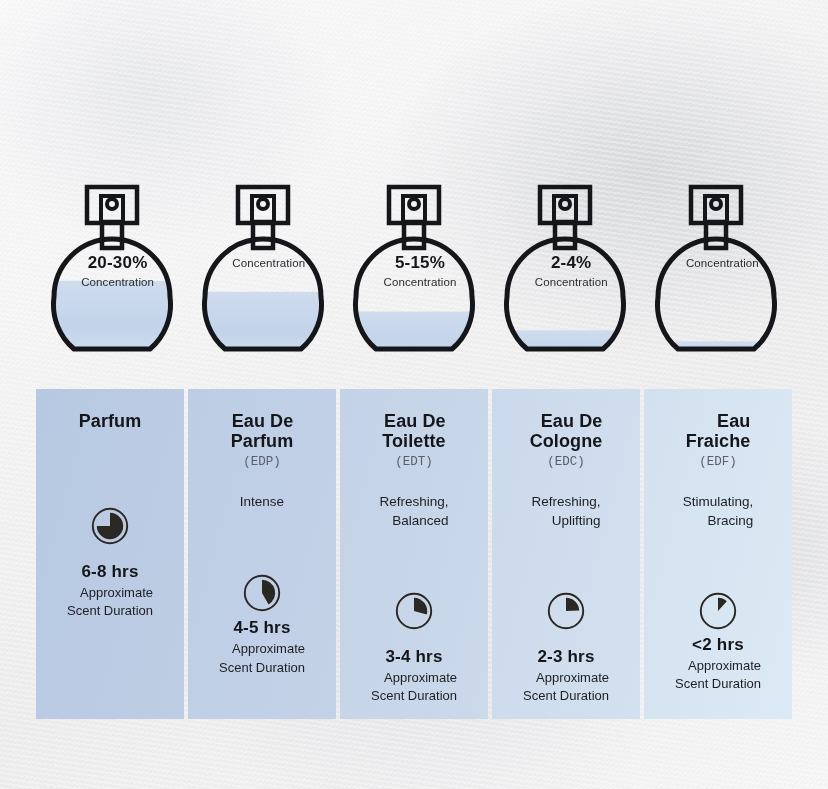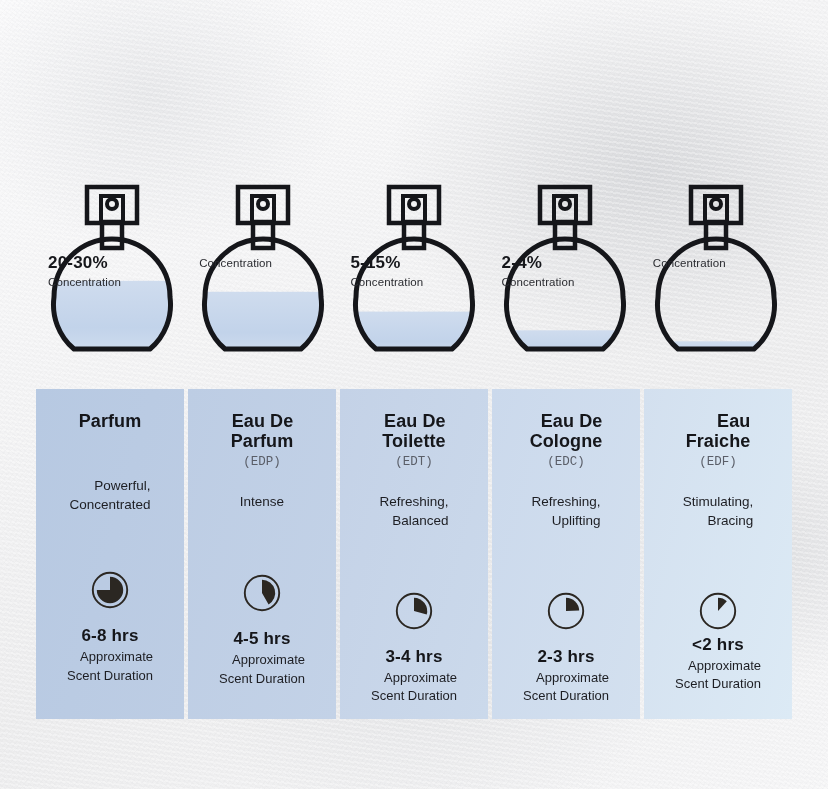--- a/index.html
+++ b/index.html
@@ -52,20 +52,21 @@
     display: flex;
     justify-content: center;
   }
   .bottle-svg { display: block; }
 
   .conc-text {
     position: absolute;
     top: 74px;
     left: 12px;
     right: 0;
+    text-align: center;
     pointer-events: none;
   }
   .conc-value {
     font-size: 17px;
     font-weight: 700;
     color: #16171b;
     letter-spacing: 0.2px;
     line-height: 1.1;
   }
   .conc-label {
@@ -279,40 +280,38 @@
         <div class="conc-text">
           <div class="conc-label">Concentration</div>
         </div>
       </div>
     </div>
 
   <div id="cards-row">
       <div class="card card-0">
         <div class="card-title">Parfum</div>
         <div class="card-abbr"></div>
-        <div class="card-desc" style="margin-top:26px">Powerful,
-Concentrated</div>
         <div class="clock-wrap" style="margin-top:56px"><svg width="40" height="40" viewBox="0 0 40 40">
             <circle cx="20" cy="20" r="17.2" fill="none" stroke="#2b2722" stroke-width="1.9"></circle>
             <path d="M 20 20 L 20 6.800000000000001 A 13.2 13.2 0 1 1 6.80 20.00 Z" fill="#2b2722"></path>
           </svg></div>
         <div class="card-hours" style="margin-top:12px">6-8 hrs</div>
         <div class="card-sub">Approximate
 Scent Duration</div>
       </div>
       <div class="card card-1">
         <div class="card-title">Eau De
 Parfum</div>
         <div class="card-abbr">(EDP)</div>
         <div class="card-desc" style="margin-top:22px">Intense</div>
         <div class="clock-wrap" style="margin-top:62px"><svg width="40" height="40" viewBox="0 0 40 40">
             <circle cx="20" cy="20" r="17.2" fill="none" stroke="#2b2722" stroke-width="1.9"></circle>
             <path d="M 20 20 L 20 6.800000000000001 A 13.2 13.2 0 0 1 26.60 31.43 Z" fill="#2b2722"></path>
           </svg></div>
-        <div class="card-hours" style="margin-top:12px">4-5 hrs</div>
+        <div class="card-hours" style="margin-top:1px">4-5 hrs</div>
         <div class="card-sub">Approximate
 Scent Duration</div>
       </div>
       <div class="card card-2">
         <div class="card-title">Eau De
 Toilette</div>
         <div class="card-abbr">(EDT)</div>
         <div class="card-desc" style="margin-top:22px">Refreshing,
 Balanced</div>
         <div class="clock-wrap" style="margin-top:60px"><svg width="40" height="40" viewBox="0 0 40 40">

